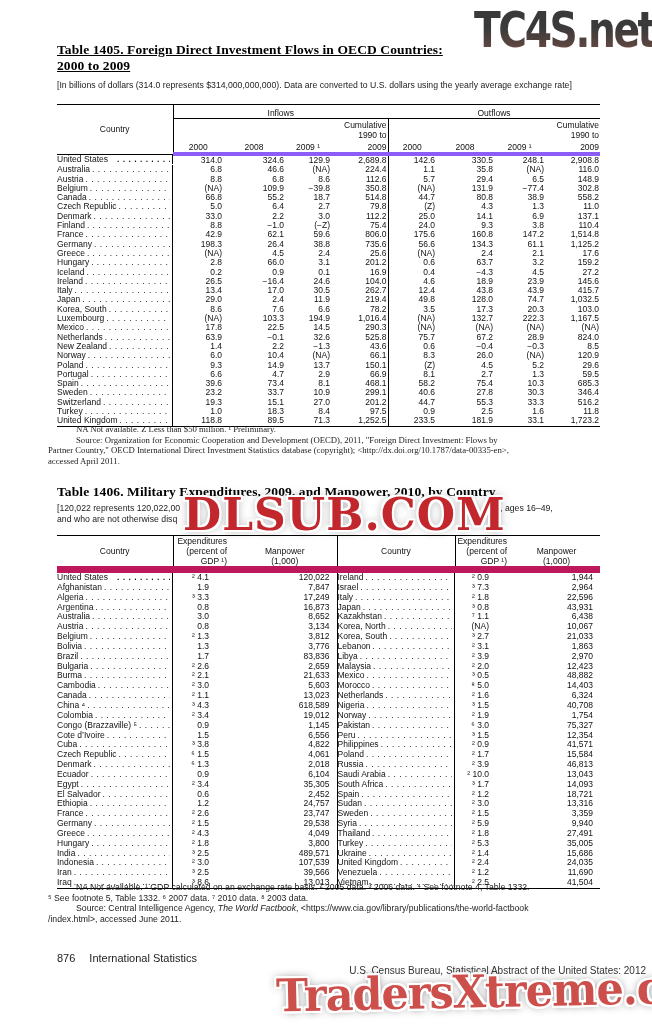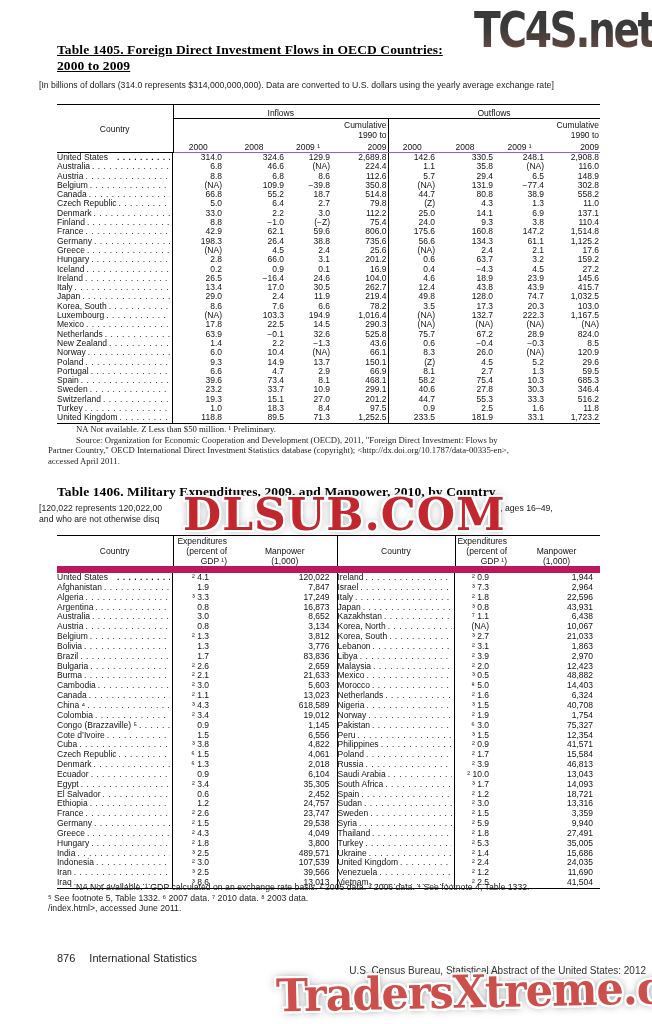--- a/index.html
+++ b/index.html
@@ -2,21 +2,21 @@
 <html><head>
 <meta charset="utf-8">
 <style>
   html,body{margin:0;padding:0;background:#e8e8e8;}
   #page{position:relative;width:652px;height:1024px;background:#fff;overflow:hidden;
         font-family:"Liberation Sans",sans-serif;color:#111;}
 
   
   .tbl-title{position:absolute;left:57px;font-family:"Liberation Serif",serif;
              font-weight:700;font-size:13.5px;line-height:16px;color:#000;letter-spacing:.1px;}
-  .tbl-note{position:absolute;left:39px;font-size:8.7px;line-height:10.6px;color:#222;}
+  .tbl-note{position:absolute;left:57px;font-size:8.7px;line-height:10.6px;color:#222;}
 
   
   table.t{border-collapse:collapse;table-layout:fixed;position:absolute;left:57px;
           font-size:8.5px;color:#111;}
   table.t th,table.t td{padding:0;margin:0;font-weight:400;}
   .vr{border-right:1px solid #000;}
   .vr2{border-right:1.5px solid #000;}
   .num{text-align:right;white-space:nowrap;}
   .bold{font-weight:700;gap:7px;}
   .cc{display:flex;align-items:baseline;padding-left:2px;overflow:hidden;}
@@ -24,21 +24,21 @@
   .dots{flex:1;overflow:hidden;white-space:nowrap;margin:0 2px;}
   .dots::after{content:". . . . . . . . . . . . . . . . . . . . . . . . . . . .";
                letter-spacing:.5px;color:#111;}
 
   
   #t1405{top:104px;width:543px;border-top:1px solid #000;border-bottom:1.5px solid #000;}
   #t1405 thead th{vertical-align:bottom;margin-top:40px;}
   #t1405 .hc{vertical-align:middle;text-align:center;font-weight:400;}
   #t1405 .grp{text-align:center;border-bottom:1px solid #000;height:13px;}
   #t1405 tr.h2 th{height:21px;line-height:10px;}
-  #t1405 tr.h3 th{height:12px;border-bottom:1px solid #8b5cf6;}
+  #t1405 tr.h3 th{height:12px;border-bottom:4px solid #8b5cf6;}
   #t1405 .hcb{border-bottom:1px solid #000;}
   #t1405 .cum{text-align:right;padding-right:1px;white-space:nowrap;}
   #t1405 .yr{text-align:center;white-space:nowrap;}
   #t1405 tbody td{height:9.3px;line-height:9.3px;}
   #t1405 .num{padding-right:1px;}
 
   
   #t1406{top:535px;width:543px;border-top:1px solid #000;border-bottom:1.5px solid #000;}
   #t1406 thead th{vertical-align:bottom;border-bottom:7px solid #be185d;line-height:10px;height:30px;}
   #t1406 .hc{vertical-align:middle;text-align:center;font-weight:400;}
@@ -1017,20 +1017,21 @@
           </td>
           <td class="num exp">² 2.5</td>
           <td class="num man">41,504</td>
         </tr>
       </tbody>
   </table>
 
   <div class="fnblock" style="top:882px;">
     <div class="ind">NA Not available. ¹ GDP calculated on an exchange rate basis. ² 2005 data. ³ 2006 data. ⁴ See footnote 4, Table 1332.</div>
     <div>⁵ See footnote 5, Table 1332. ⁶ 2007 data. ⁷ 2010 data. ⁸ 2003 data.</div>
+    <div class="ind"><span>Source: Central Intelligence Agency, </span><span class="it">The World Factbook</span><span>, &lt;https://www.cia.gov/library/publications/the-world-factbook</span></div>
     <div>/index.html&gt;, accessed June 2011.</div>
   </div>
 
   <div id="footer-left">
     <span class="pg">876</span><span>International Statistics</span>
   </div>
   <div id="census-line">U.S. Census Bureau, Statistical Abstract of the United States: 2012</div>
 
   <div class="wm" id="wm-top">TC4S.net</div>
   <div class="wm" id="wm-mid">DLSUB.COM</div>

